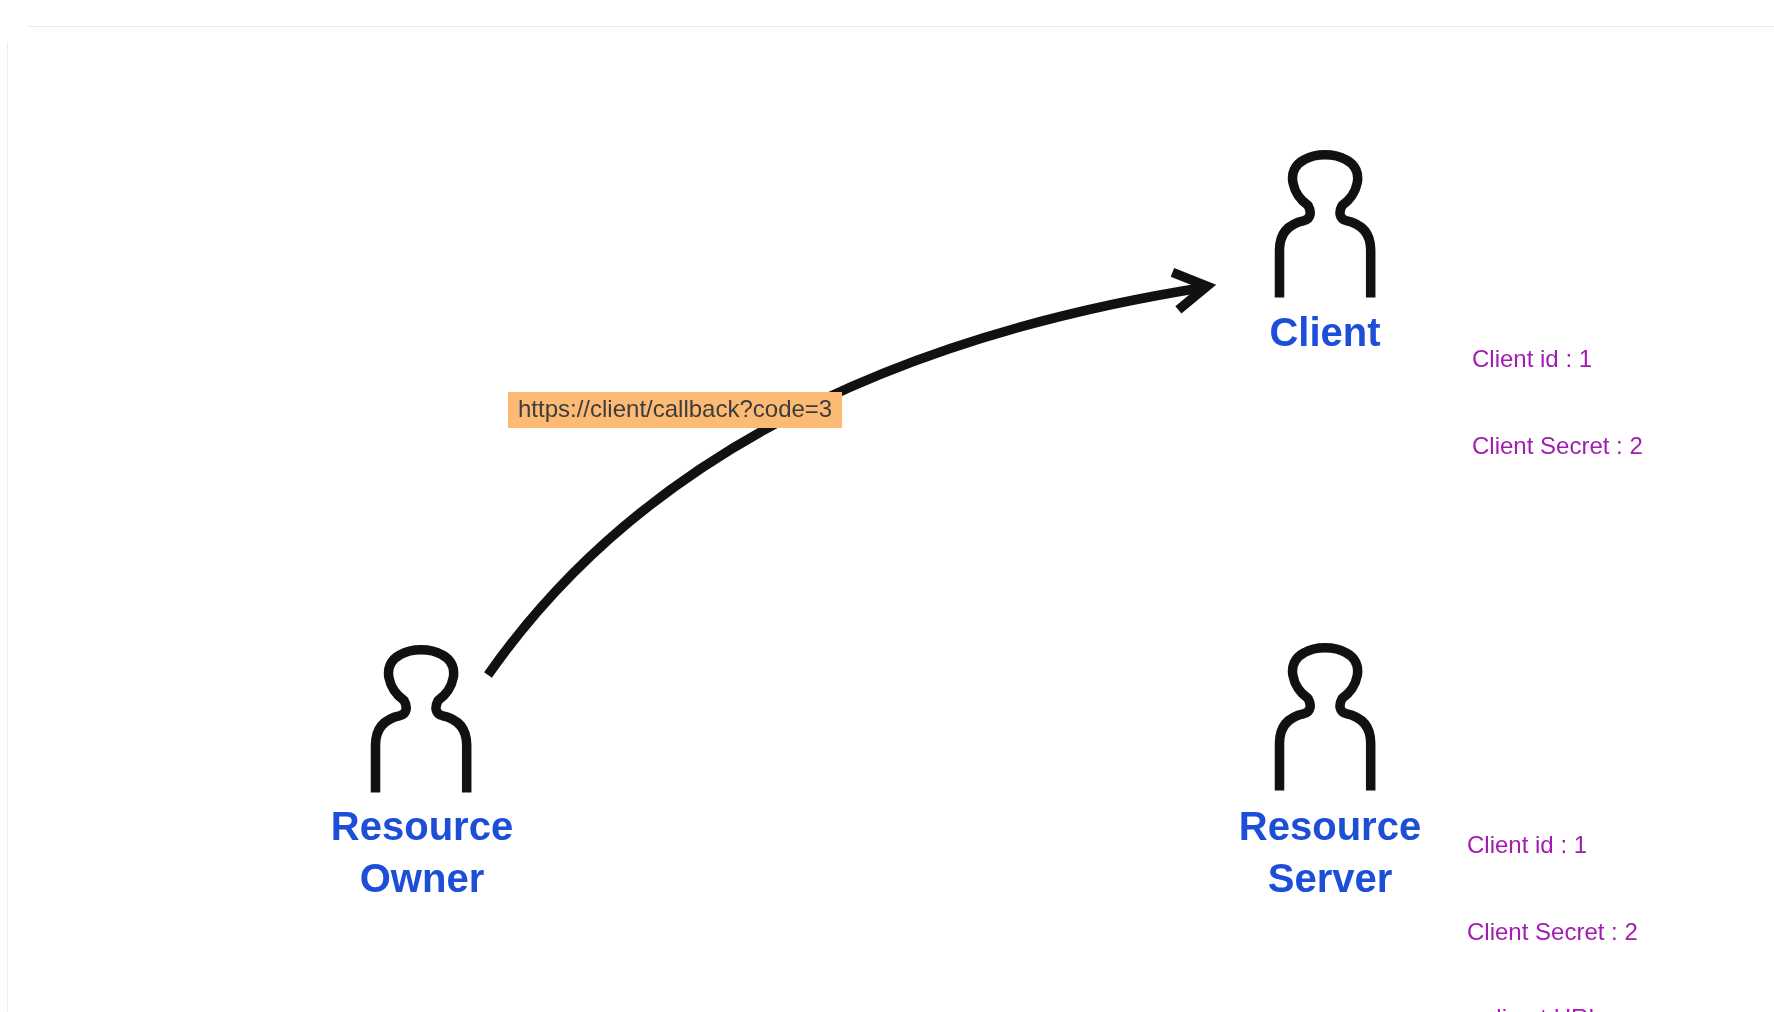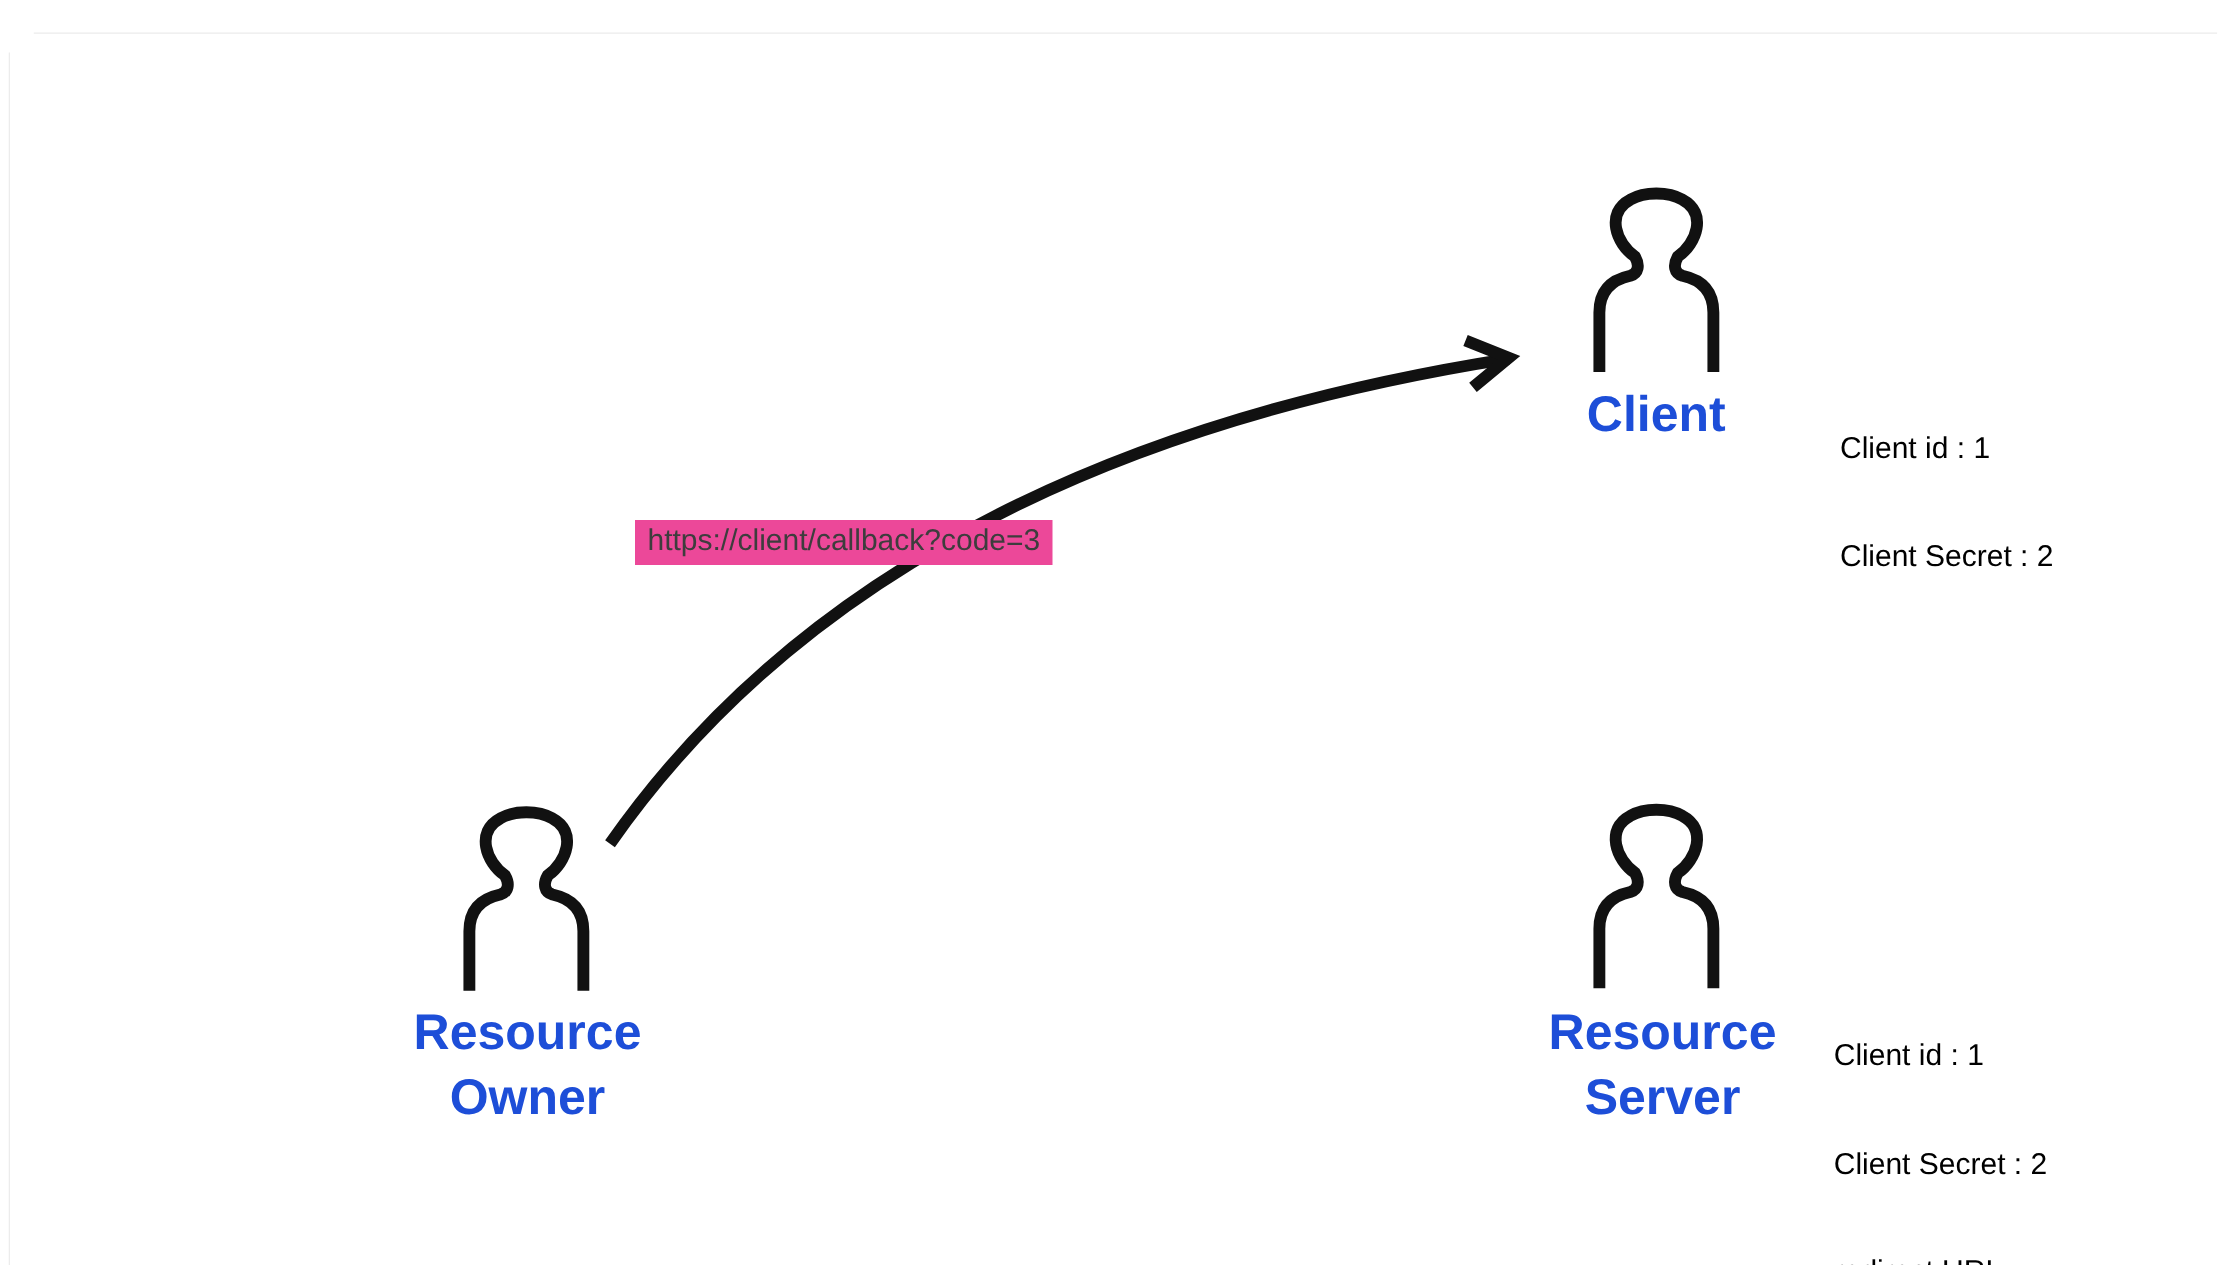--- a/index.html
+++ b/index.html
@@ -31,29 +31,29 @@
     color: #1d4ed8;
     text-align: center;
     white-space: pre-line;
     transform: translateX(-50%);
     letter-spacing: 0;
   }
   .info-block {
     position: absolute;
     font-size: 24px;
     line-height: 28.7px;
-    color: #000000;
+    color: #a21caf;
     white-space: pre;
     font-weight: 400;
   }
   .url-label {
     position: absolute;
     left: 508px;
-    top: 416px;
-    background: #ec4899;
+    top: 392px;
+    background: #fdba74;
     padding: 3px 10px 5px 10px;
     font-size: 24px;
     color: #3d3d3d;
     white-space: pre;
     font-weight: 400;
   }
 </style>
 </head>
 <body>
 

